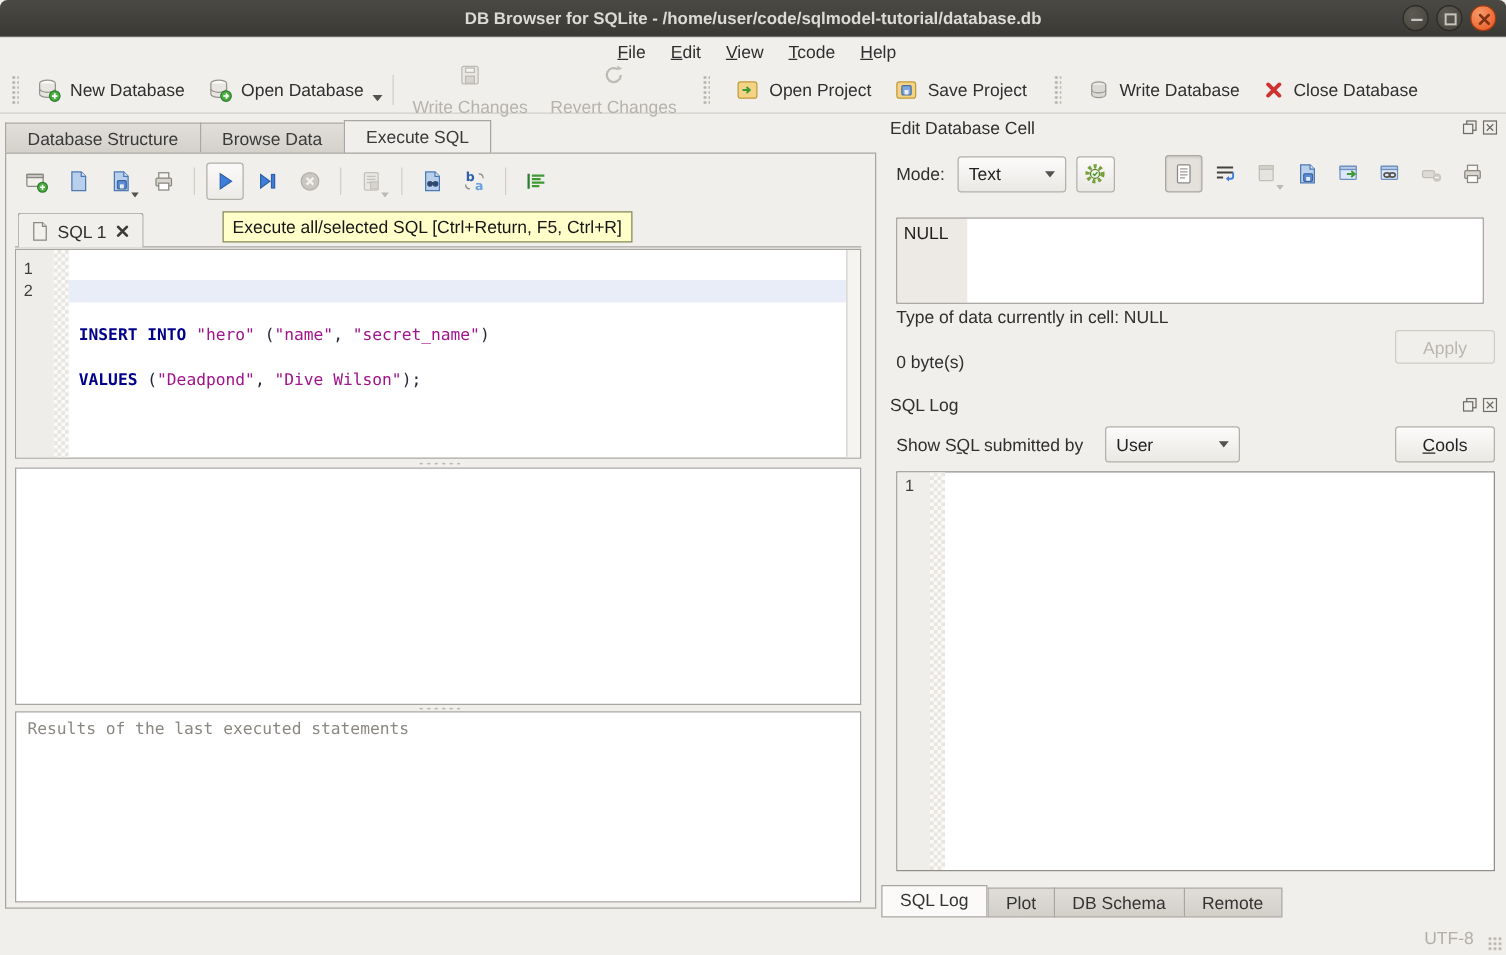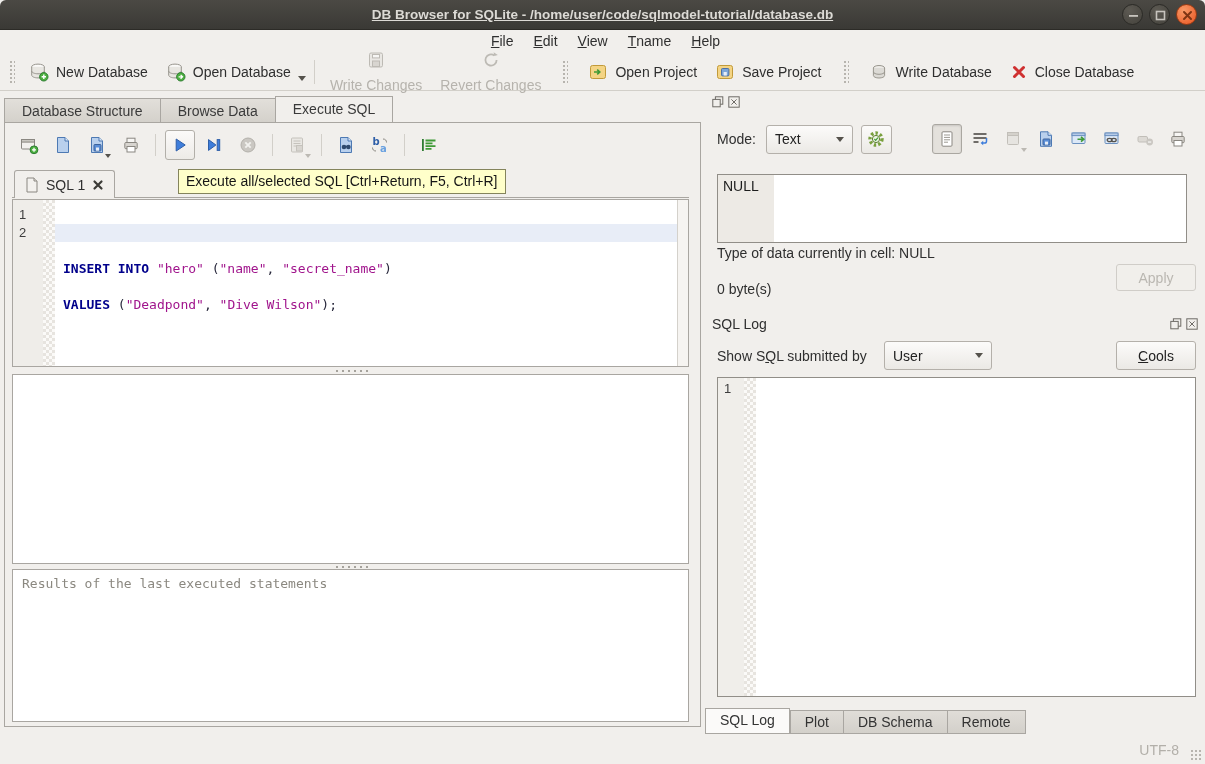--- a/index.html
+++ b/index.html
@@ -6,21 +6,21 @@
   html,body { background:#555; }
   body { font-family: "Liberation Sans","DejaVu Sans",sans-serif; }
   .screen{ position:relative; width:1205px; height:764px; background:#f1efec; overflow:hidden;
            font-size:14px; color:#2f2f2f; }
 
   
   .titlebar{ position:absolute; left:0; top:0; width:100%; height:30px;
     background:linear-gradient(#4b4944,#3a3935); border-bottom:1px solid #2c2b27;
     border-radius:6px 6px 0 0; }
   .titlebar .title{ position:absolute; left:0; right:0; top:0; height:30px; line-height:30px;
-    text-align:center; color:#dcdad5; font-weight:bold; font-size:13.5px;text-decoration:underline; }
+    text-align:center; color:#dcdad5; font-weight:bold; font-size:13.5px; }
   .win-controls{ position:absolute; right:8px; top:4px; display:flex; gap:6px; z-index:5; }
   .wc{ width:21px; height:21px; border-radius:50%; position:relative;
     background:radial-gradient(circle at 35% 30%, #5d5a53, #44423c); border:1px solid #2b2a26; }
   .wc.close{ background:radial-gradient(circle at 35% 30%, #f79a68, #e95420); border-color:#9c3a12; }
   .wc svg{ position:absolute; left:0; top:0; }
 
   
   .menubar{ position:absolute; left:0; top:30px; width:100%; height:23px; background:#f1efec;
     display:flex; align-items:center; padding-left:6px;justify-content:center; }
   .menu-item{ padding:0 10px; height:23px; line-height:22px; cursor:default; }
@@ -171,21 +171,21 @@
             <path d="M7 7l7 7M14 7l-7 7" stroke="#7e3413" stroke-width="2" stroke-linecap="round"></path>
           </svg>
       </div>
     </div>
   </div>
 
   <div class="menubar">
     <div class="menu-item"><span class="mn">F</span><span>ile</span></div>
     <div class="menu-item"><span class="mn">E</span><span>dit</span></div>
     <div class="menu-item"><span class="mn">V</span><span>iew</span></div>
-    <div class="menu-item"><span class="mn">T</span><span>name</span></div>
+    <div class="menu-item"><span class="mn">T</span><span>code</span></div>
     <div class="menu-item"><span class="mn">H</span><span>elp</span></div>
   </div>
 
   <div class="maintoolbar">
     <div class="grip"></div>
 
     <div class="toolbtn">
       <svg width="20" height="20" viewBox="0 0 20 20">
         <ellipse cx="9" cy="4.8" rx="6.3" ry="2.7" fill="#fbfaf8" stroke="#97948d"></ellipse>
         <path d="M2.7 4.8v8.3c0 1.6 2.8 2.8 6.3 2.8s6.3-1.2 6.3-2.8V4.8" fill="#e8e6e1" stroke="#97948d"></path>
@@ -397,20 +397,21 @@
 
   <div class="splitter" style="top:564px;">
       <div class="splitdots"></div>
     </div>
 
   <div class="resultpane">
     <span>Results of the last executed statements</span>
   </div>
 
   <div class="dock-header" style="top:93px;">
+    <div class="dh-title">Edit Database Cell</div>
     <div class="dock-icons">
       <svg width="12" height="12" viewBox="0 0 12 12">
         <rect x="3.4" y="0.8" width="7.4" height="7.4" fill="none" stroke="#6e6b66"></rect>
         <rect x="0.8" y="3.4" width="7.4" height="7.4" fill="#f1efec" stroke="#6e6b66"></rect>
       </svg>
       <svg width="12" height="12" viewBox="0 0 12 12">
         <rect x="0.8" y="0.8" width="10.4" height="10.4" fill="none" stroke="#6e6b66"></rect>
         <path d="M3.4 3.4l5.2 5.2M8.6 3.4l-5.2 5.2" stroke="#6e6b66"></path>
       </svg>
     </div>

